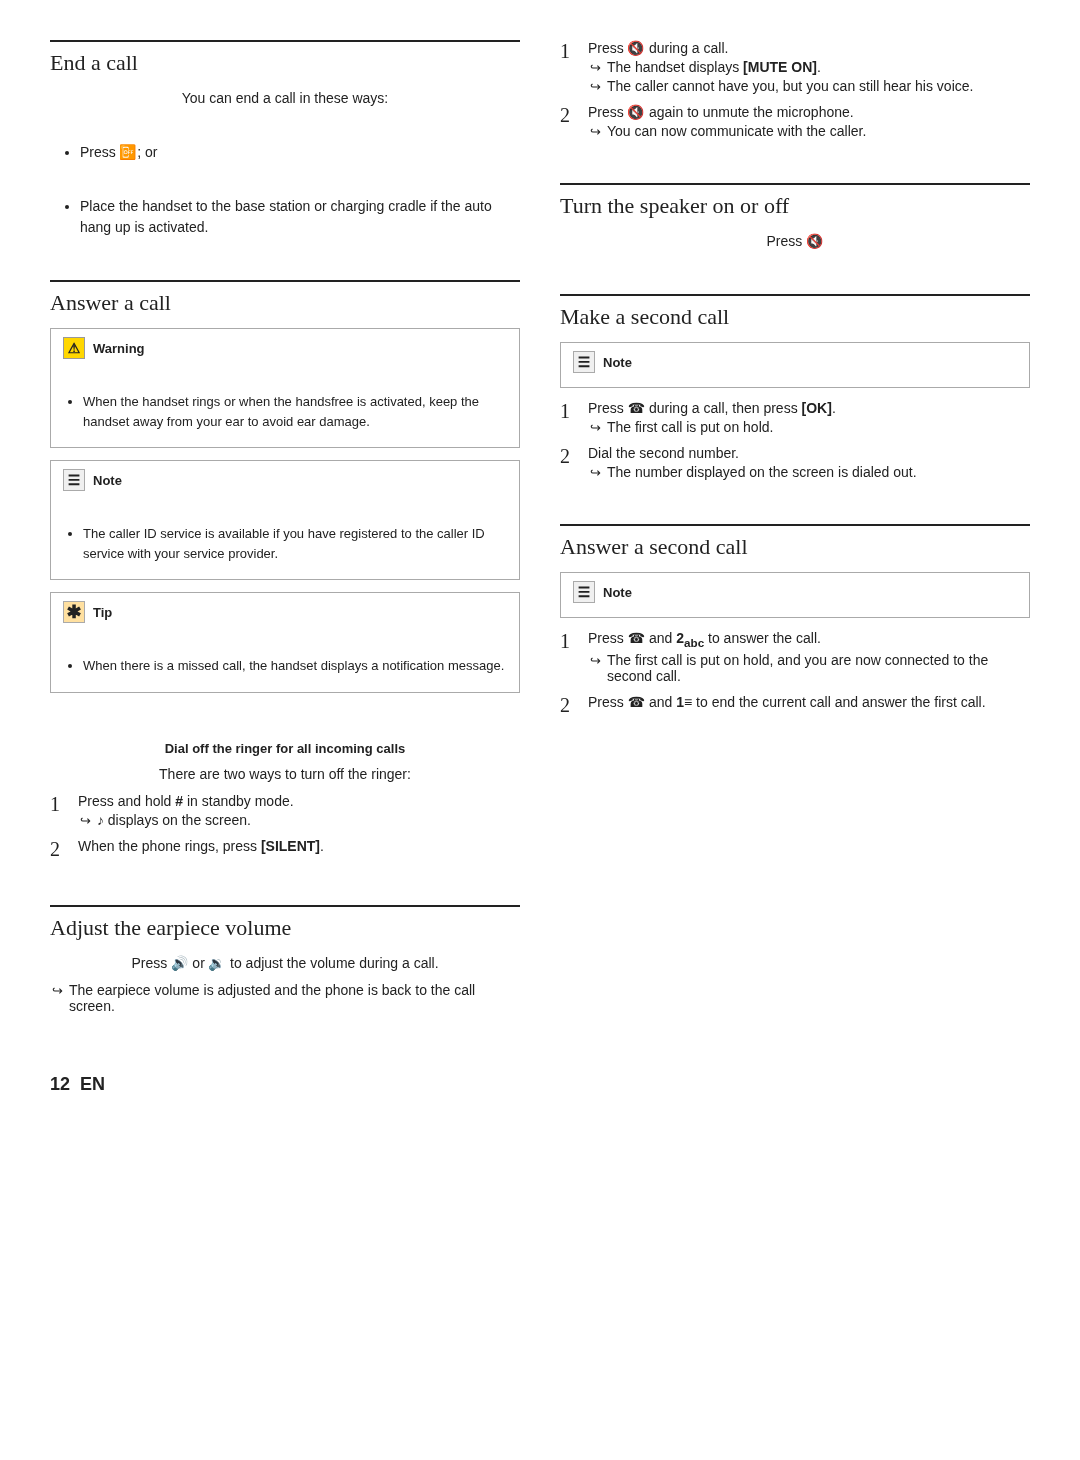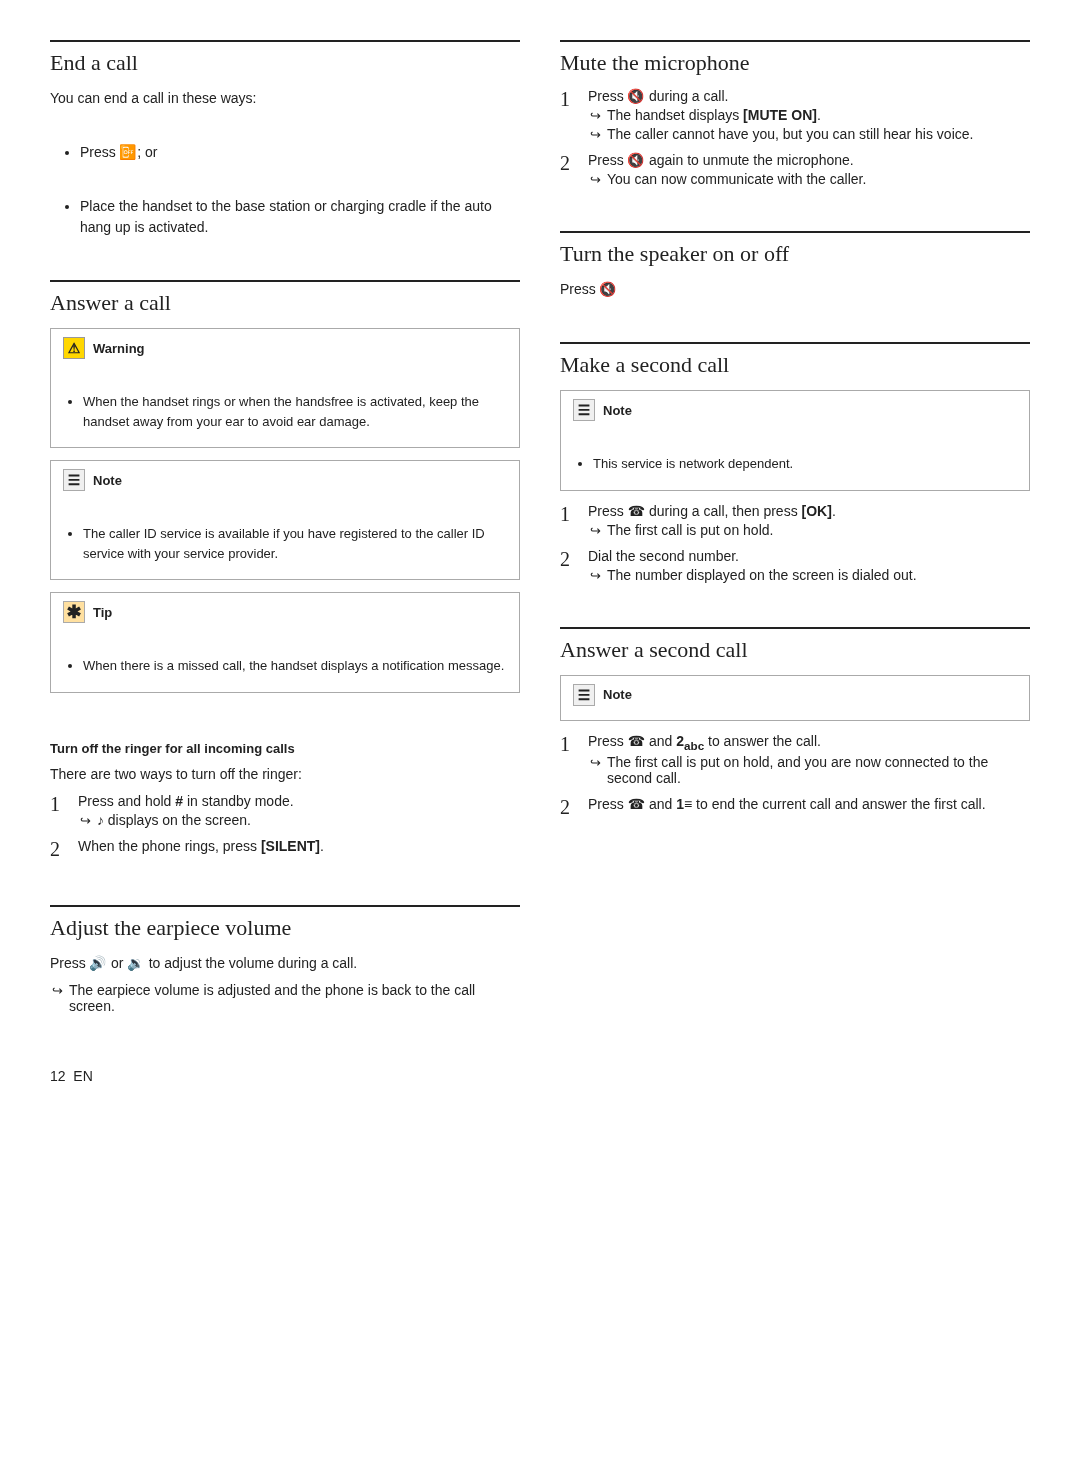--- a/index.html
+++ b/index.html
@@ -34,20 +34,21 @@
       font-family: 'Times New Roman', serif;
     }
     .section-subtitle {
       font-size: 13px;
       font-weight: bold;
       margin-bottom: 6px;
     }
     p {
       margin-bottom: 8px;
       line-height: 1.5;
+      text-align: center;
     }
     ul {
       list-style: disc;
       margin-left: 30px;
       margin-bottom: 8px;
     }
     ul li {
       margin-bottom: 4px;
       line-height: 1.5;
       margin-top: 33px;
@@ -111,22 +112,23 @@
       align-items: flex-start;
       gap: 6px;
       margin-top: 3px;
       padding-left: 2px;
     }
     .arrow {
       font-size: 13px;
       margin-top: 1px;
     }
     .page-num {
-      margin-top: 20px;
-      font-size: 14px;
+      margin-top: 26px;
+      font-size: 18px;
+      font-weight: bold;
     }
   </style>
 </head>
 <body>
 
 <div class="page-layout">
 
   <div class="left-col">
 
     <div class="section">
@@ -166,21 +168,21 @@
           <span class="notice-icon tip-icon">✱</span>
           <span>Tip</span>
         </div>
         <ul>
           <li>When there is a missed call, the handset displays a notification message.</li>
         </ul>
       </div>
     </div>
 
     <div class="section">
-      <p class="section-subtitle">Turn off the ringer for all incoming calls</p>
+      <p class="section-subtitle">Dial off the ringer for all incoming calls</p>
       <p>There are two ways to turn off the ringer:</p>
       <div class="numbered-step">
         <span class="step-num">1</span>
         <div class="step-content">
           <span>Press and hold <strong>#</strong> in standby mode.</span>
           <div class="step-result">
             <span class="arrow">↪</span>
             <span>♪ displays on the screen.</span>
           </div>
         </div>
@@ -204,21 +206,20 @@
 
     <div class="page-num">
       <span>12</span>&nbsp;&nbsp;<span>EN</span>
     </div>
 
   </div>
 
   <div class="right-col">
 
     <div class="section">
-      <h2 class="section-title">Mute the microphone</h2>
       <div class="numbered-step">
         <span class="step-num">1</span>
         <div class="step-content">
           <span>Press 🔇 during a call.</span>
           <div class="step-result">
             <span class="arrow">↪</span>
             <span>The handset displays <strong>[MUTE ON]</strong>.</span>
           </div>
           <div class="step-result">
             <span class="arrow">↪</span>
@@ -243,23 +244,20 @@
       <p>Press 🔇</p>
     </div>
 
     <div class="section">
       <h2 class="section-title">Make a second call</h2>
       <div class="notice-box">
         <div class="notice-header">
           <span class="notice-icon note-icon">☰</span>
           <span>Note</span>
         </div>
-        <ul>
-          <li>This service is network dependent.</li>
-        </ul>
       </div>
       <div class="numbered-step">
         <span class="step-num">1</span>
         <div class="step-content">
           <span>Press ☎ during a call, then press <strong>[OK]</strong>.</span>
           <div class="step-result">
             <span class="arrow">↪</span>
             <span>The first call is put on hold.</span>
           </div>
         </div>

